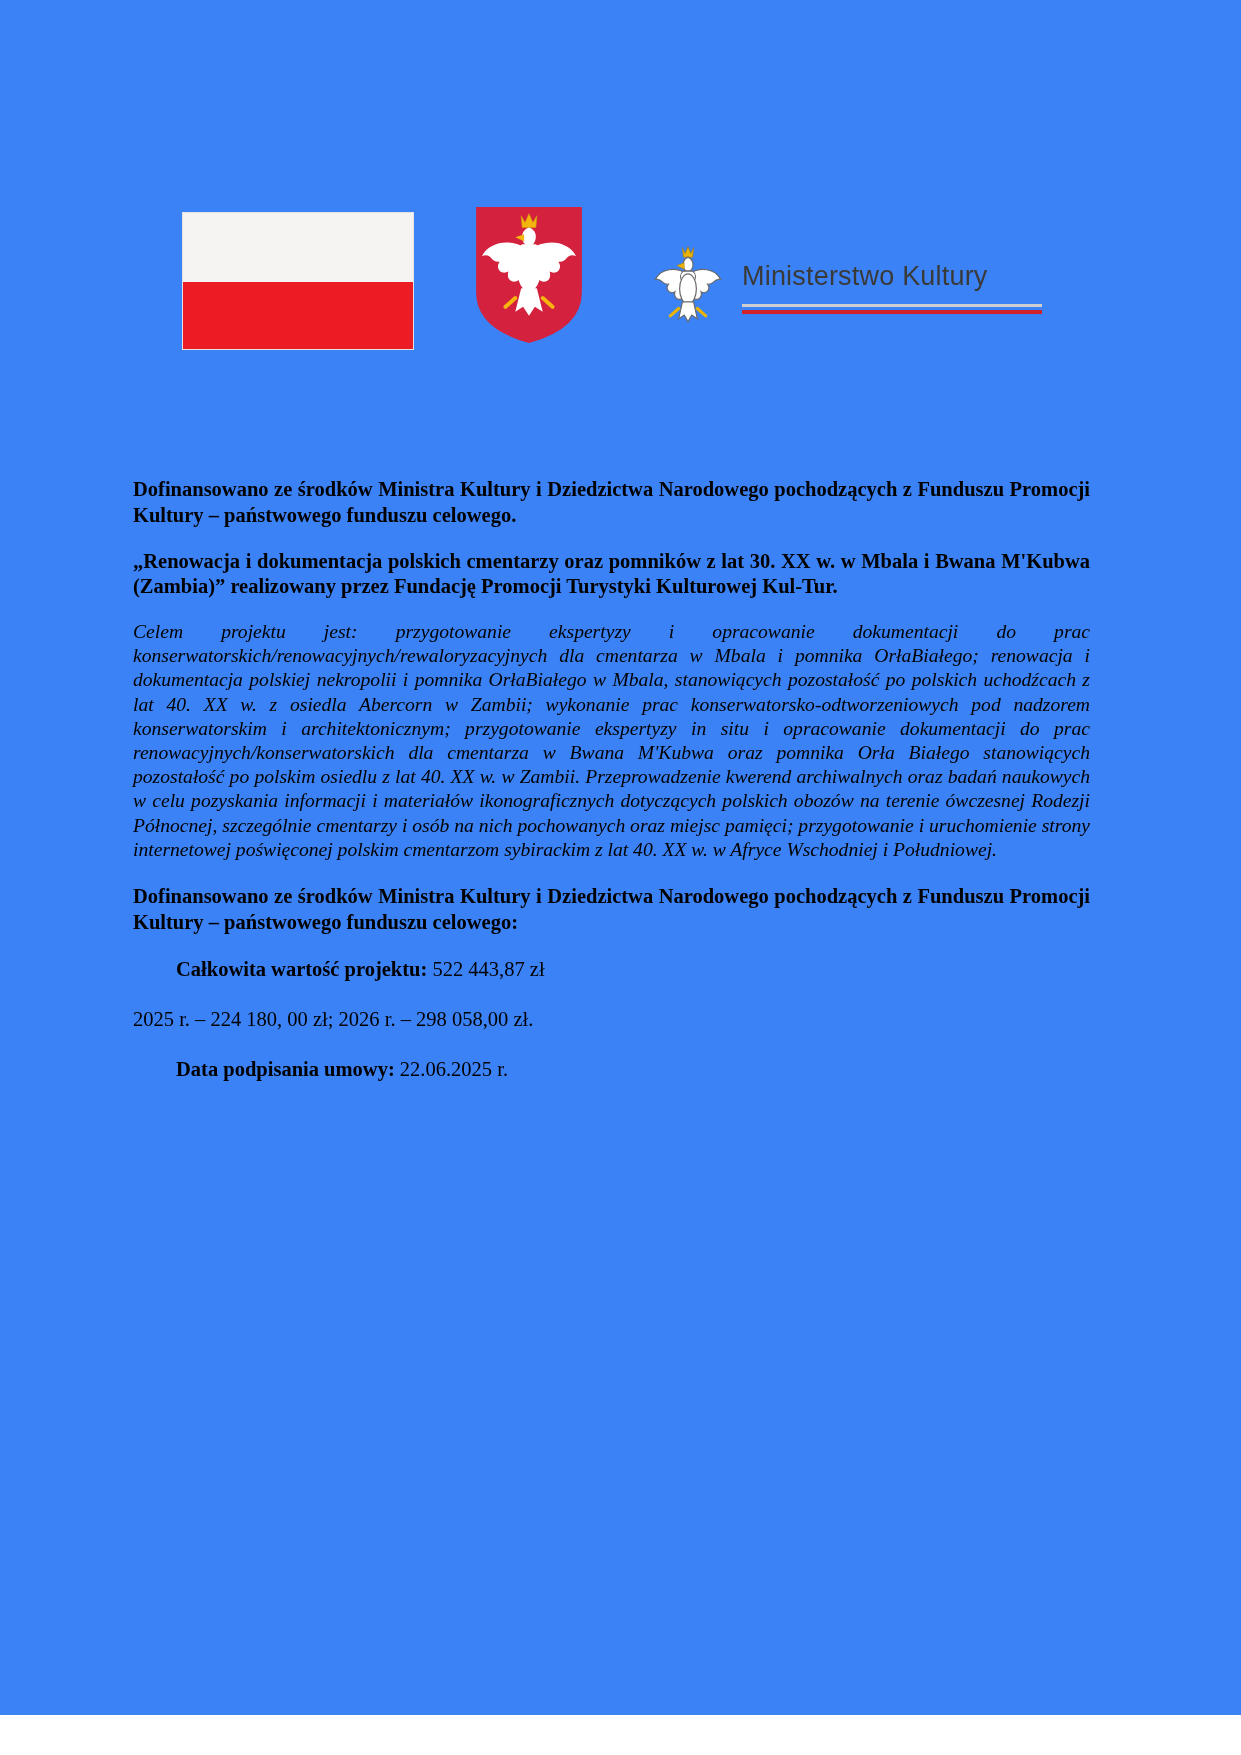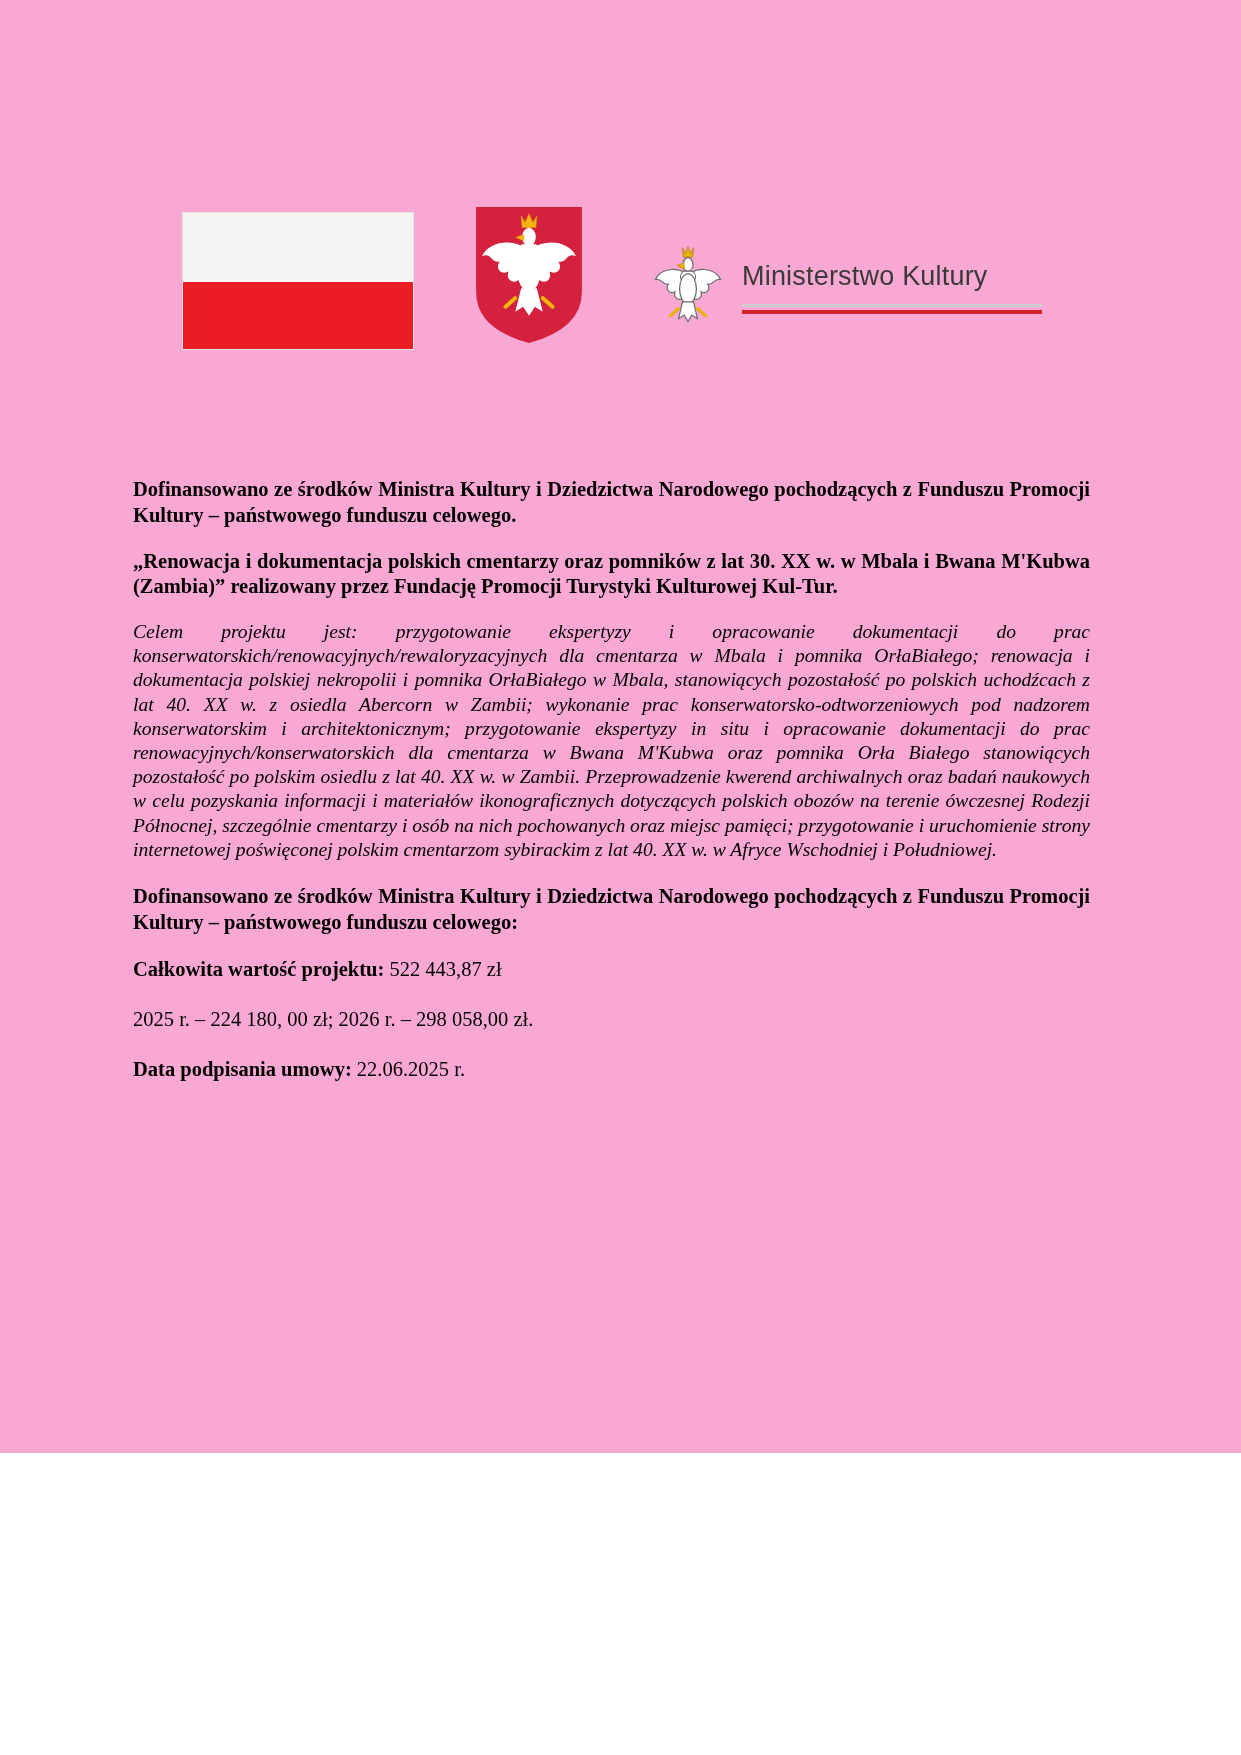--- a/index.html
+++ b/index.html
@@ -1,21 +1,21 @@
 <!DOCTYPE html>
 <html lang="pl"><head>
 <meta charset="utf-8">
 <style>
   * { margin:0; padding:0; box-sizing:border-box; }
   html,body { background:#ffffff; }
   .page {
     position:relative;
-    width:1241px; height:1453px;
+    width:1241px; height:1715px;
     margin:0 auto;
-    background:#f9a8d4;
+    background:#3b82f6;
     font-family:"Liberation Serif","DejaVu Serif",serif;
     color:#000000;
     overflow:hidden;
   }
 
   
   .logos {
     position:absolute; top:198px; left:182px;
     display:flex; align-items:flex-start;
   }
@@ -49,21 +49,21 @@
   .content p { margin:0 0 21px 0; }
   p.justify { text-align:justify; }
   p.bold { font-weight:bold; }
   p.desc {
     font-size:19.6px; line-height:24.2px;
     text-align:justify;
     margin-bottom:21px;
     font-style:italic;
   }
   p.kv { margin-bottom:24px; }
-  p.kv b { font-weight:bold; }
+  p.kv b { font-weight:bold;margin-left:43px; }
 </style>
 </head>
 <body>
 
 <div class="page">
 
   <div class="logos">
 
     <div class="flag">
       <div class="white"></div>

